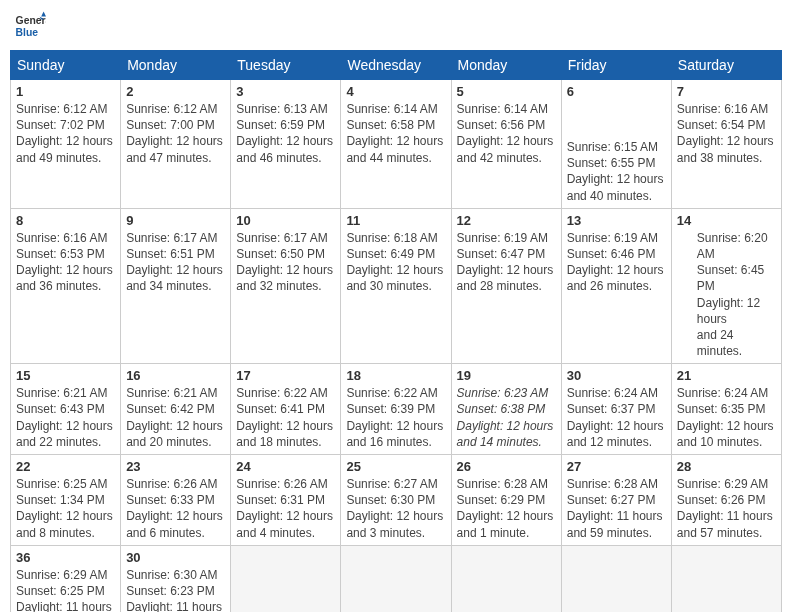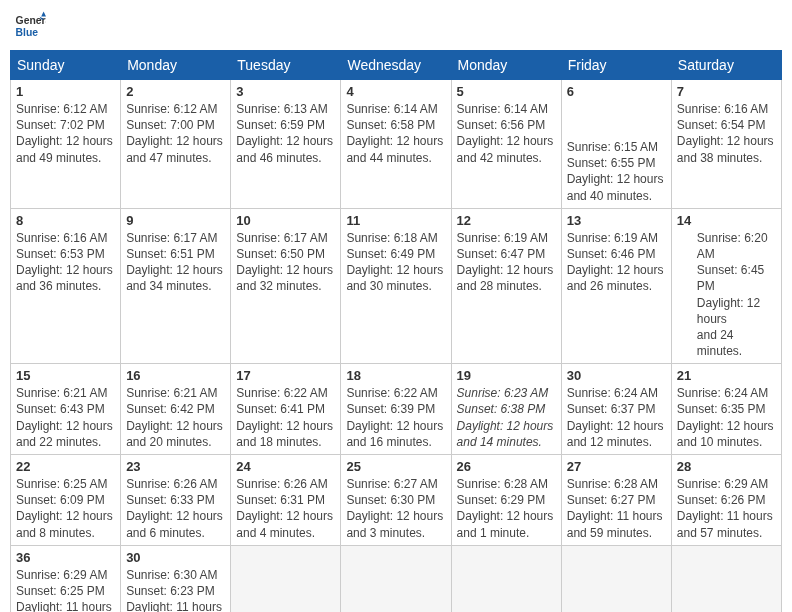--- a/index.html
+++ b/index.html
@@ -258,21 +258,21 @@
           <div class="day-info" style="white-space: pre-line;">Sunrise: 6:24 AM
 Sunset: 6:35 PM
 Daylight: 12 hours
 and 10 minutes.</div>
         </td>
       </tr>
       <tr>
         <td>
           <span class="day-num">22</span>
           <div class="day-info" style="white-space: pre-line;">Sunrise: 6:25 AM
-Sunset: 6:09 PM
+Sunset: 1:34 PM
 Daylight: 12 hours
 and 8 minutes.</div>
         </td>
         <td>
           <span class="day-num">23</span>
           <div class="day-info" style="white-space: pre-line;">Sunrise: 6:26 AM
 Sunset: 6:33 PM
 Daylight: 12 hours
 and 6 minutes.</div>
         </td>

